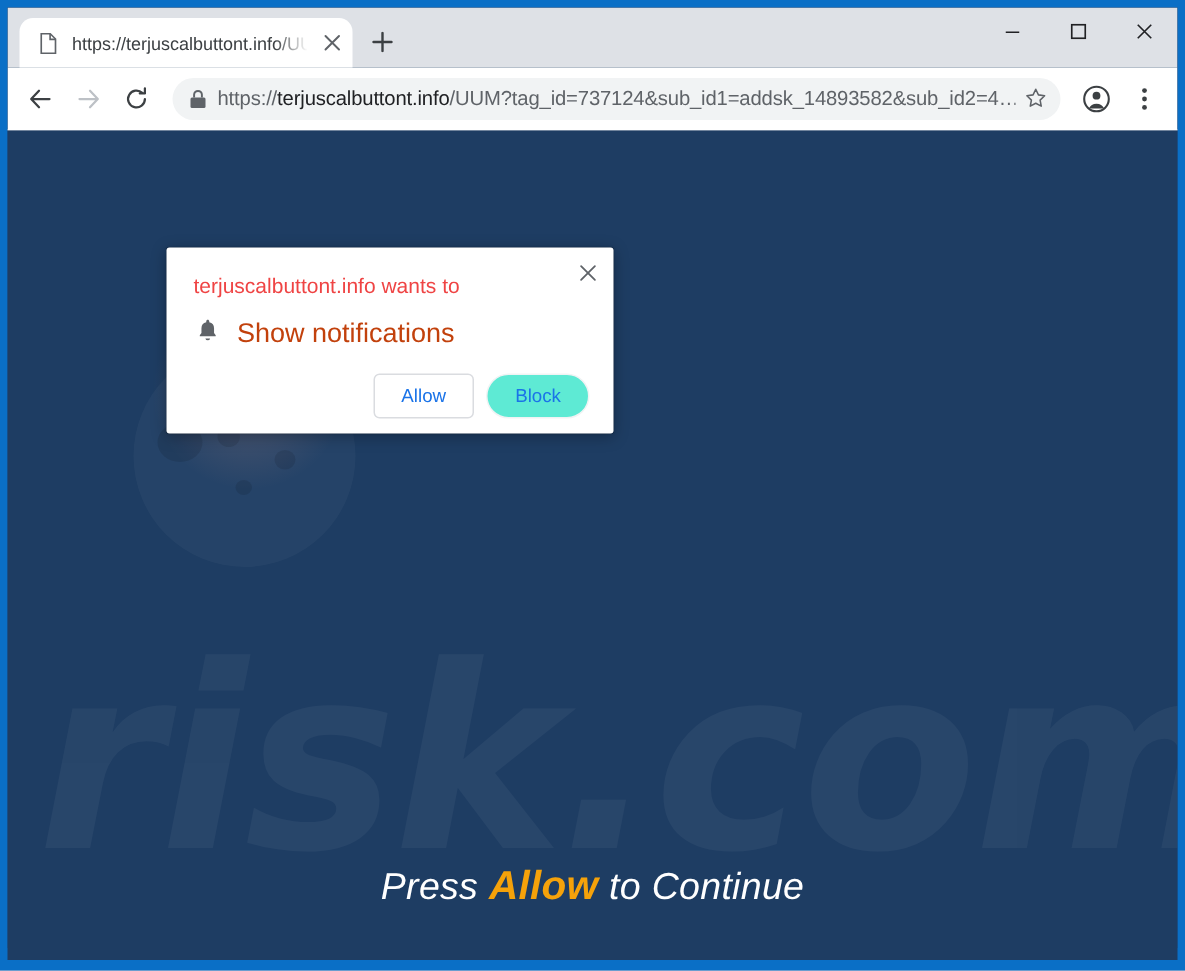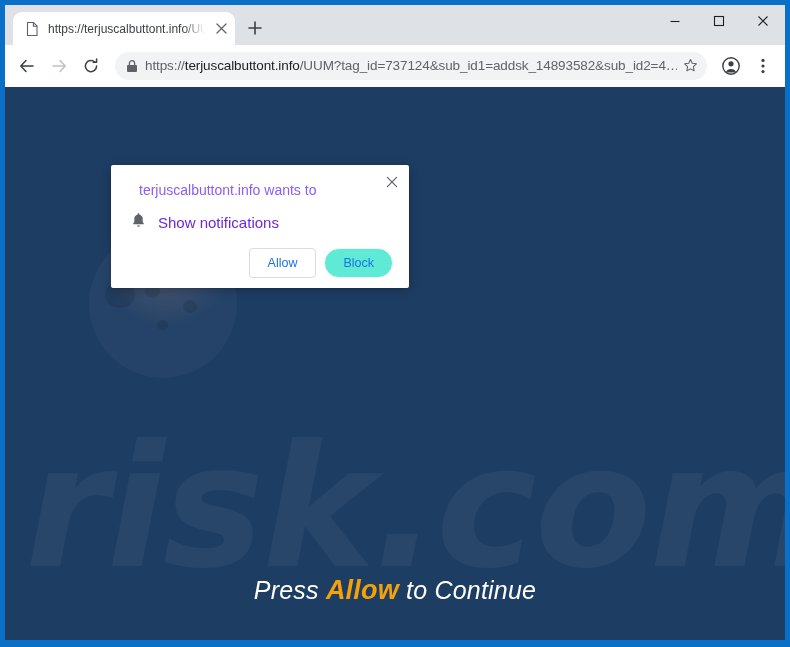--- a/index.html
+++ b/index.html
@@ -280,37 +280,37 @@
   }
   .perm-close {
     position: absolute;
     right: 7px;
     top: 7px;
     width: 20px; height: 20px;
     display: flex; align-items: center; justify-content: center;
   }
   .perm-title {
     font-size: 14px;
-    color: #8b5cf6;
+    color: #ef4444;
     padding-right: 22px;
     line-height: 20px;
     margin-bottom: 12px;
     margin-top: 1px;
-    margin-left: 12px;
+    margin-left: 2px;
   }
   .perm-row {
     display: flex;
     align-items: center;
     gap: 12px;
     margin-left: 4px;
     margin-bottom: 16px;
   }
   .perm-row-label {
-    font-size: 15px;
-    color: #6d28d9;
+    font-size: 18px;
+    color: #c2410c;
   }
   .perm-actions {
     display: flex;
     justify-content: flex-end;
     gap: 8px;
   }
   .perm-btn {
     font-size: 12.5px;
     color: #1a73e8;
     padding: 7px 18px;

